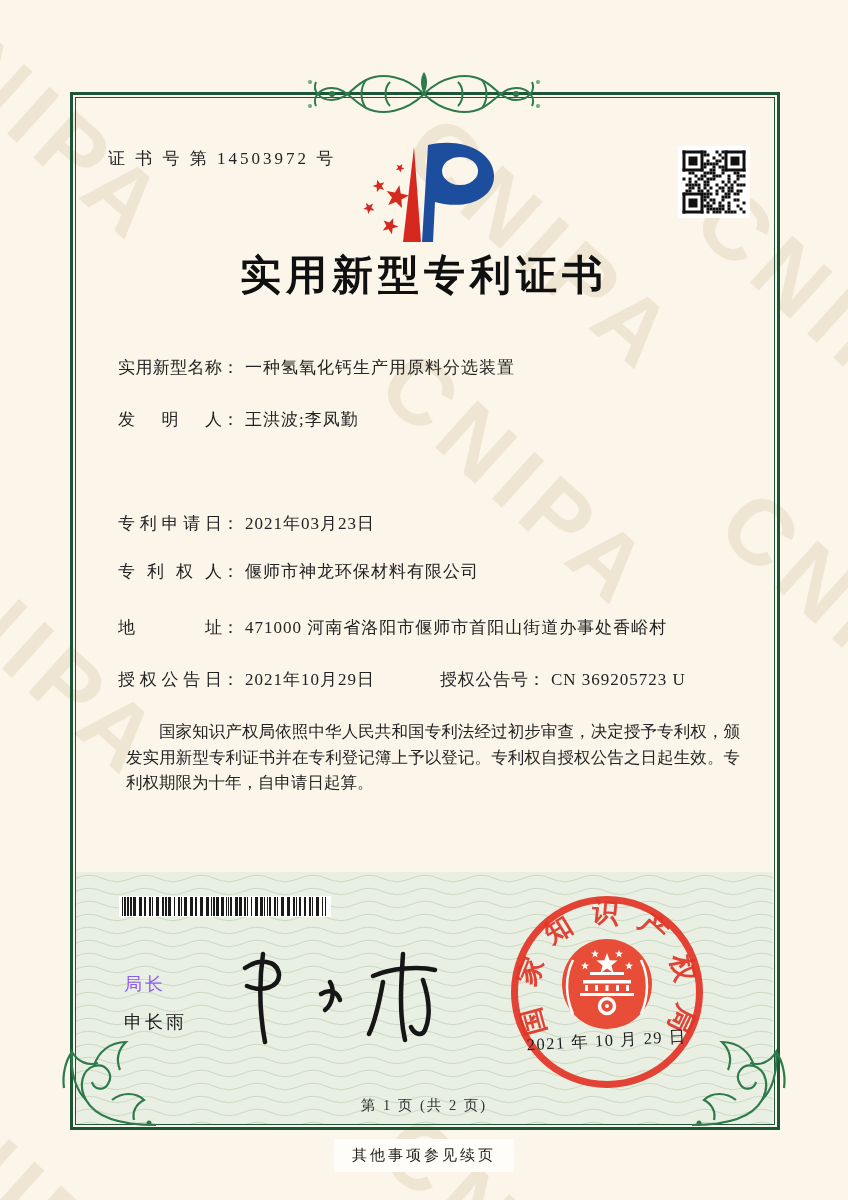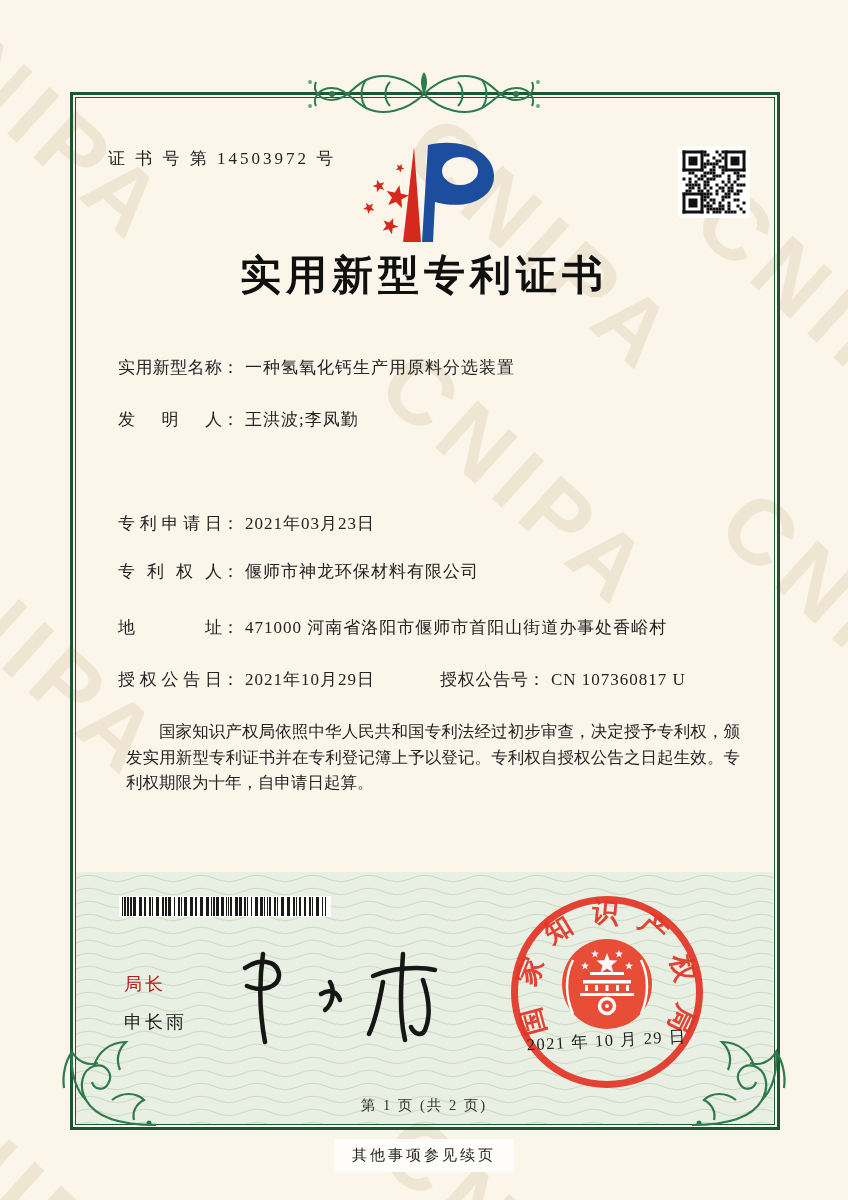--- a/index.html
+++ b/index.html
@@ -52,21 +52,21 @@
     text-align:justify;color:#242424;
   }
   .bodytext p{margin:18px;text-indent:2em;}
   
   .barcode{
     left:119px;top:896px;height:19px;display:flex;align-items:stretch;
     background:#fdfdfb;padding:1px 3px;
   }
   .barcode div{background:#1a1a1a;height:100%;}
   
-  .officer-title{left:124px;top:972px;font-size:18px;letter-spacing:3px;color:#b91c1c;}
+  .officer-title{left:124px;top:972px;font-size:18px;letter-spacing:3px;color:#8b5cf6;}
   .officer-name{left:124px;top:1010px;font-size:18px;letter-spacing:3px;color:#1d1d1d;}
   
   .pagenum{left:73px;top:1096px;width:702px;text-align:center;font-size:14.5px;letter-spacing:2px;color:#333;}
   .contbox{
     left:50%;transform:translateX(-50%);top:1139px;background:#fffdf9;
     padding:7px 18px;font-size:15px;letter-spacing:3px;color:#232323;
   }
 </style>
 </head>
 <body>
@@ -317,21 +317,21 @@
   </div>
   <div class="frow" style="top:204px">
     <span class="flabel">专利权人</span><span class="fcolon">：</span><span class="fvalue">偃师市神龙环保材料有限公司</span>
   </div>
   <div class="frow" style="top:260px">
     <span class="flabel">地址</span><span class="fcolon">：</span><span class="fvalue">471000 河南省洛阳市偃师市首阳山街道办事处香峪村</span>
   </div>
   <div class="frow" style="top:312px;width:650px">
     <span class="flabel">授权公告日</span><span class="fcolon">：</span><span class="fvalue">2021年10月29日</span>
     <span class="fpair2">
-      <span class="flabel">授权公告号</span><span class="fcolon">：</span><span class="fvalue">CN 107360817 U</span>
+      <span class="flabel">授权公告号</span><span class="fcolon">：</span><span class="fvalue">CN 369205723 U</span>
     </span>
   </div>
 </div>
 
 <div class="abs z4 bodytext">
   <p>国家知识产权局依照中华人民共和国专利法经过初步审查，决定授予专利权，颁发实用新型专利证书并在专利登记簿上予以登记。专利权自授权公告之日起生效。专利权期限为十年，自申请日起算。</p>
 </div>
 
 <div class="abs z4 barcode" id="barcode">
     <div style="width: 1px; margin-right: 1px;"></div>

